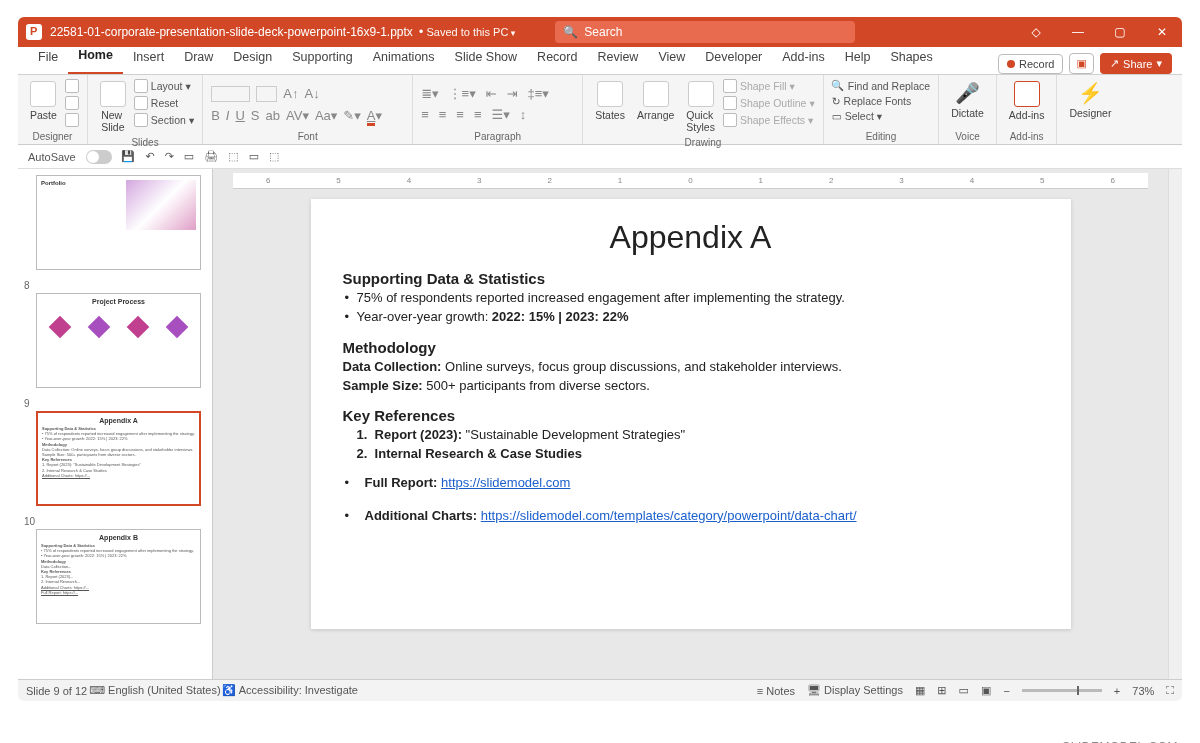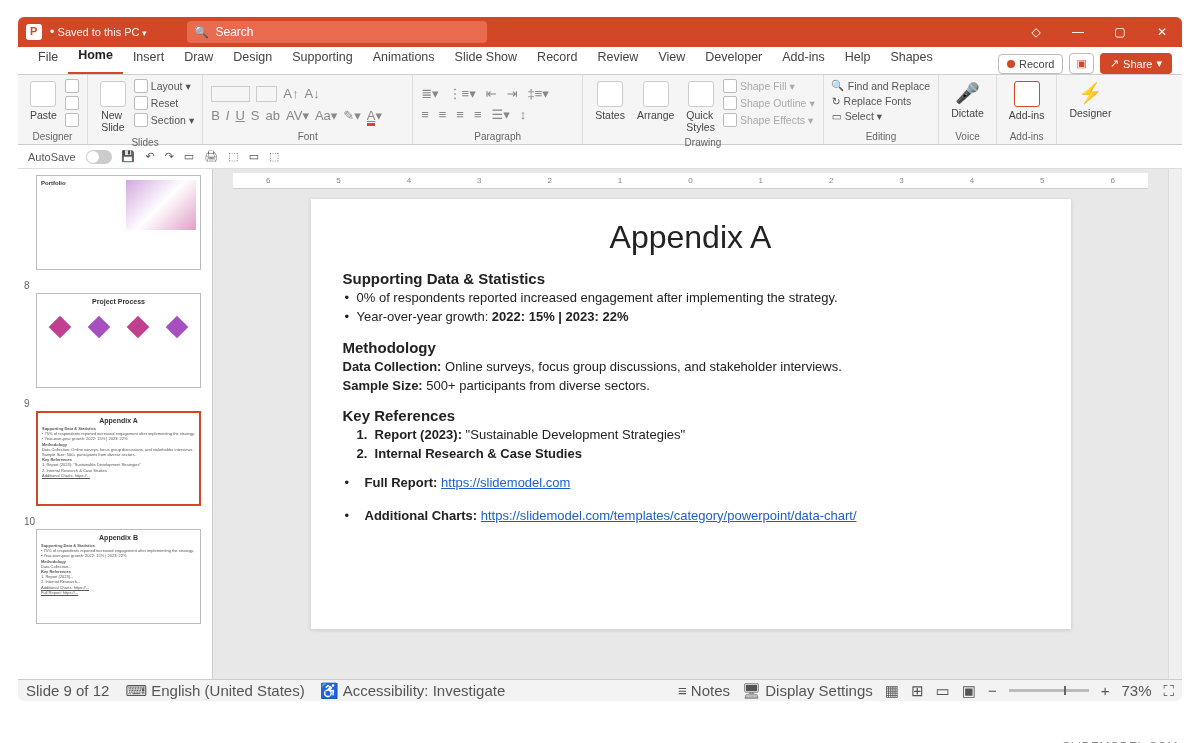--- a/index.html
+++ b/index.html
@@ -65,34 +65,35 @@
 .slide .bullet { font-size: 13px; color: #222; padding-left: 14px; position: relative; line-height: 1.45; }
 .slide .bullet::before { content: "•"; position: absolute; left: 2px; }
 .slide .line { font-size: 13px; color: #222; line-height: 1.45; }
 .slide .numitem { font-size: 13px; color: #222; line-height: 1.45; padding-left: 14px; }
 .slide a { color: #1a5fcc; text-decoration: underline; }
 .slide .bold { font-weight: 700; }
 
 .scrollbar-v { width: 14px; background: #f0f0f0; border-left: 1px solid #ddd; }
 
 
-.status { height: 22px; background: #f3f3f3; border-top: 1px solid #ccc; display: flex; align-items: center; font-size: 15px; color: #555; padding: 0 8px; gap: 16px; margin: 0 18px; border-radius: 0 0 6px 6px; }
+.status { height: 22px; background: #f3f3f3; border-top: 1px solid #ccc; display: flex; align-items: center; font-size: 11px; color: #555; padding: 0 8px; gap: 2px; margin: 0 18px; border-radius: 0 0 6px 6px; }
 .status .right { margin-left: auto; display: flex; align-items: center; gap: 12px; }
 .zoom-slider { width: 80px; height: 3px; background: #bbb; position: relative; }
 .zoom-slider::after { content: ""; position: absolute; left: 55px; top: -3px; width: 2px; height: 9px; background: #666; }
 
 .watermark { position: absolute; right: 22px; bottom: 6px; font-size: 12px; color: #888; letter-spacing: 0.5px; }
 </style>
 </head>
 <body>
 
 <div class="app">
 
   <div class="titlebar">
     <span class="app-icon"></span>
+    <span class="filename">22581-01-corporate-presentation-slide-deck-powerpoint-16x9-1.pptx</span>
     <span>•&nbsp;</span>
     <span class="saved">Saved to this PC</span>
     <div class="searchbox">
       <span class="mag">🔍</span>
       <span>Search</span>
     </div>
     <div class="right">
       <span class="winbtn">◇</span>
       <span class="winbtn">—</span>
       <span class="winbtn">▢</span>
@@ -348,21 +349,21 @@
           <span>3</span>
           <span>4</span>
           <span>5</span>
           <span>6</span>
       </div>
       <div class="slide-canvas">
         <div class="slide">
           <h1>Appendix A</h1>
 
           <h3>Supporting Data &amp; Statistics</h3>
-          <div class="bullet">0% of respondents reported increased engagement after implementing the strategy.</div>
+          <div class="bullet">75% of respondents reported increased engagement after implementing the strategy.</div>
           <div class="bullet"><span>Year-over-year growth: </span><span class="bold">2022: 15% | 2023: 22%</span></div>
 
           <h3>Methodology</h3>
           <div class="line"><span class="bold">Data Collection:</span><span> Online surveys, focus group discussions, and stakeholder interviews.</span></div>
           <div class="line"><span class="bold">Sample Size:</span><span> 500+ participants from diverse sectors.</span></div>
 
           <h3>Key References</h3>
           <div class="numitem"><span class="bold">1.</span>&nbsp;&nbsp;<span class="bold">Report (2023):</span><span> "Sustainable Development Strategies"</span></div>
           <div class="numitem"><span class="bold">2.</span>&nbsp;&nbsp;<span class="bold">Internal Research &amp; Case Studies</span></div>
 

